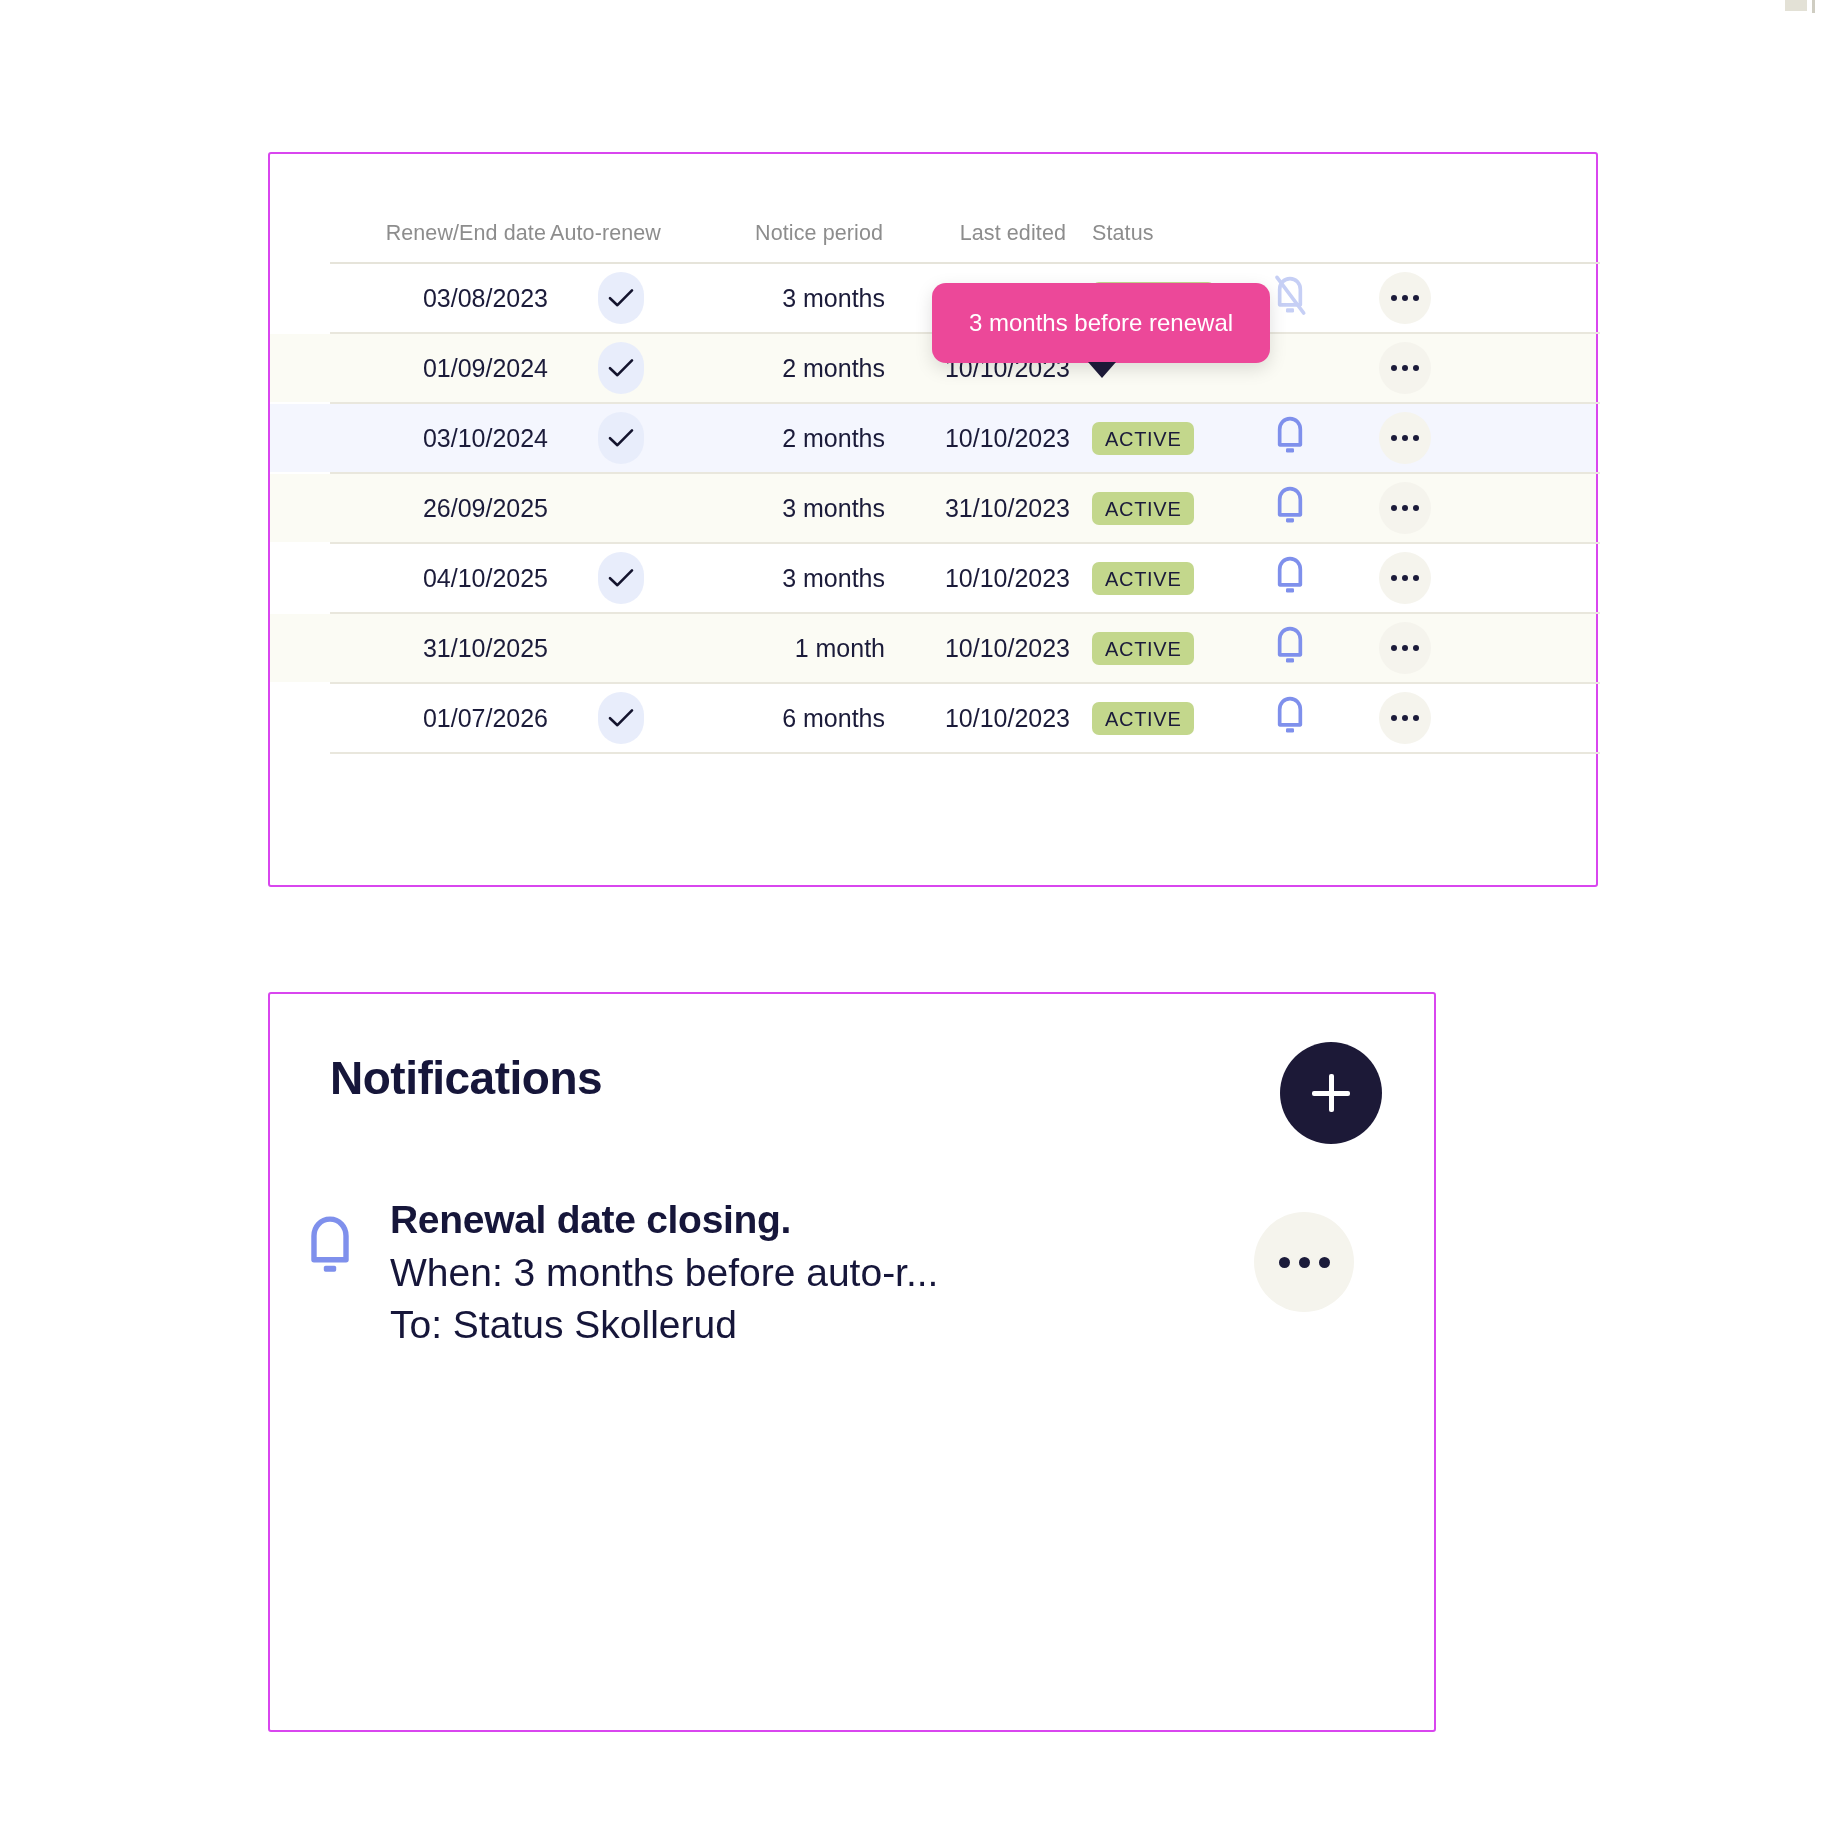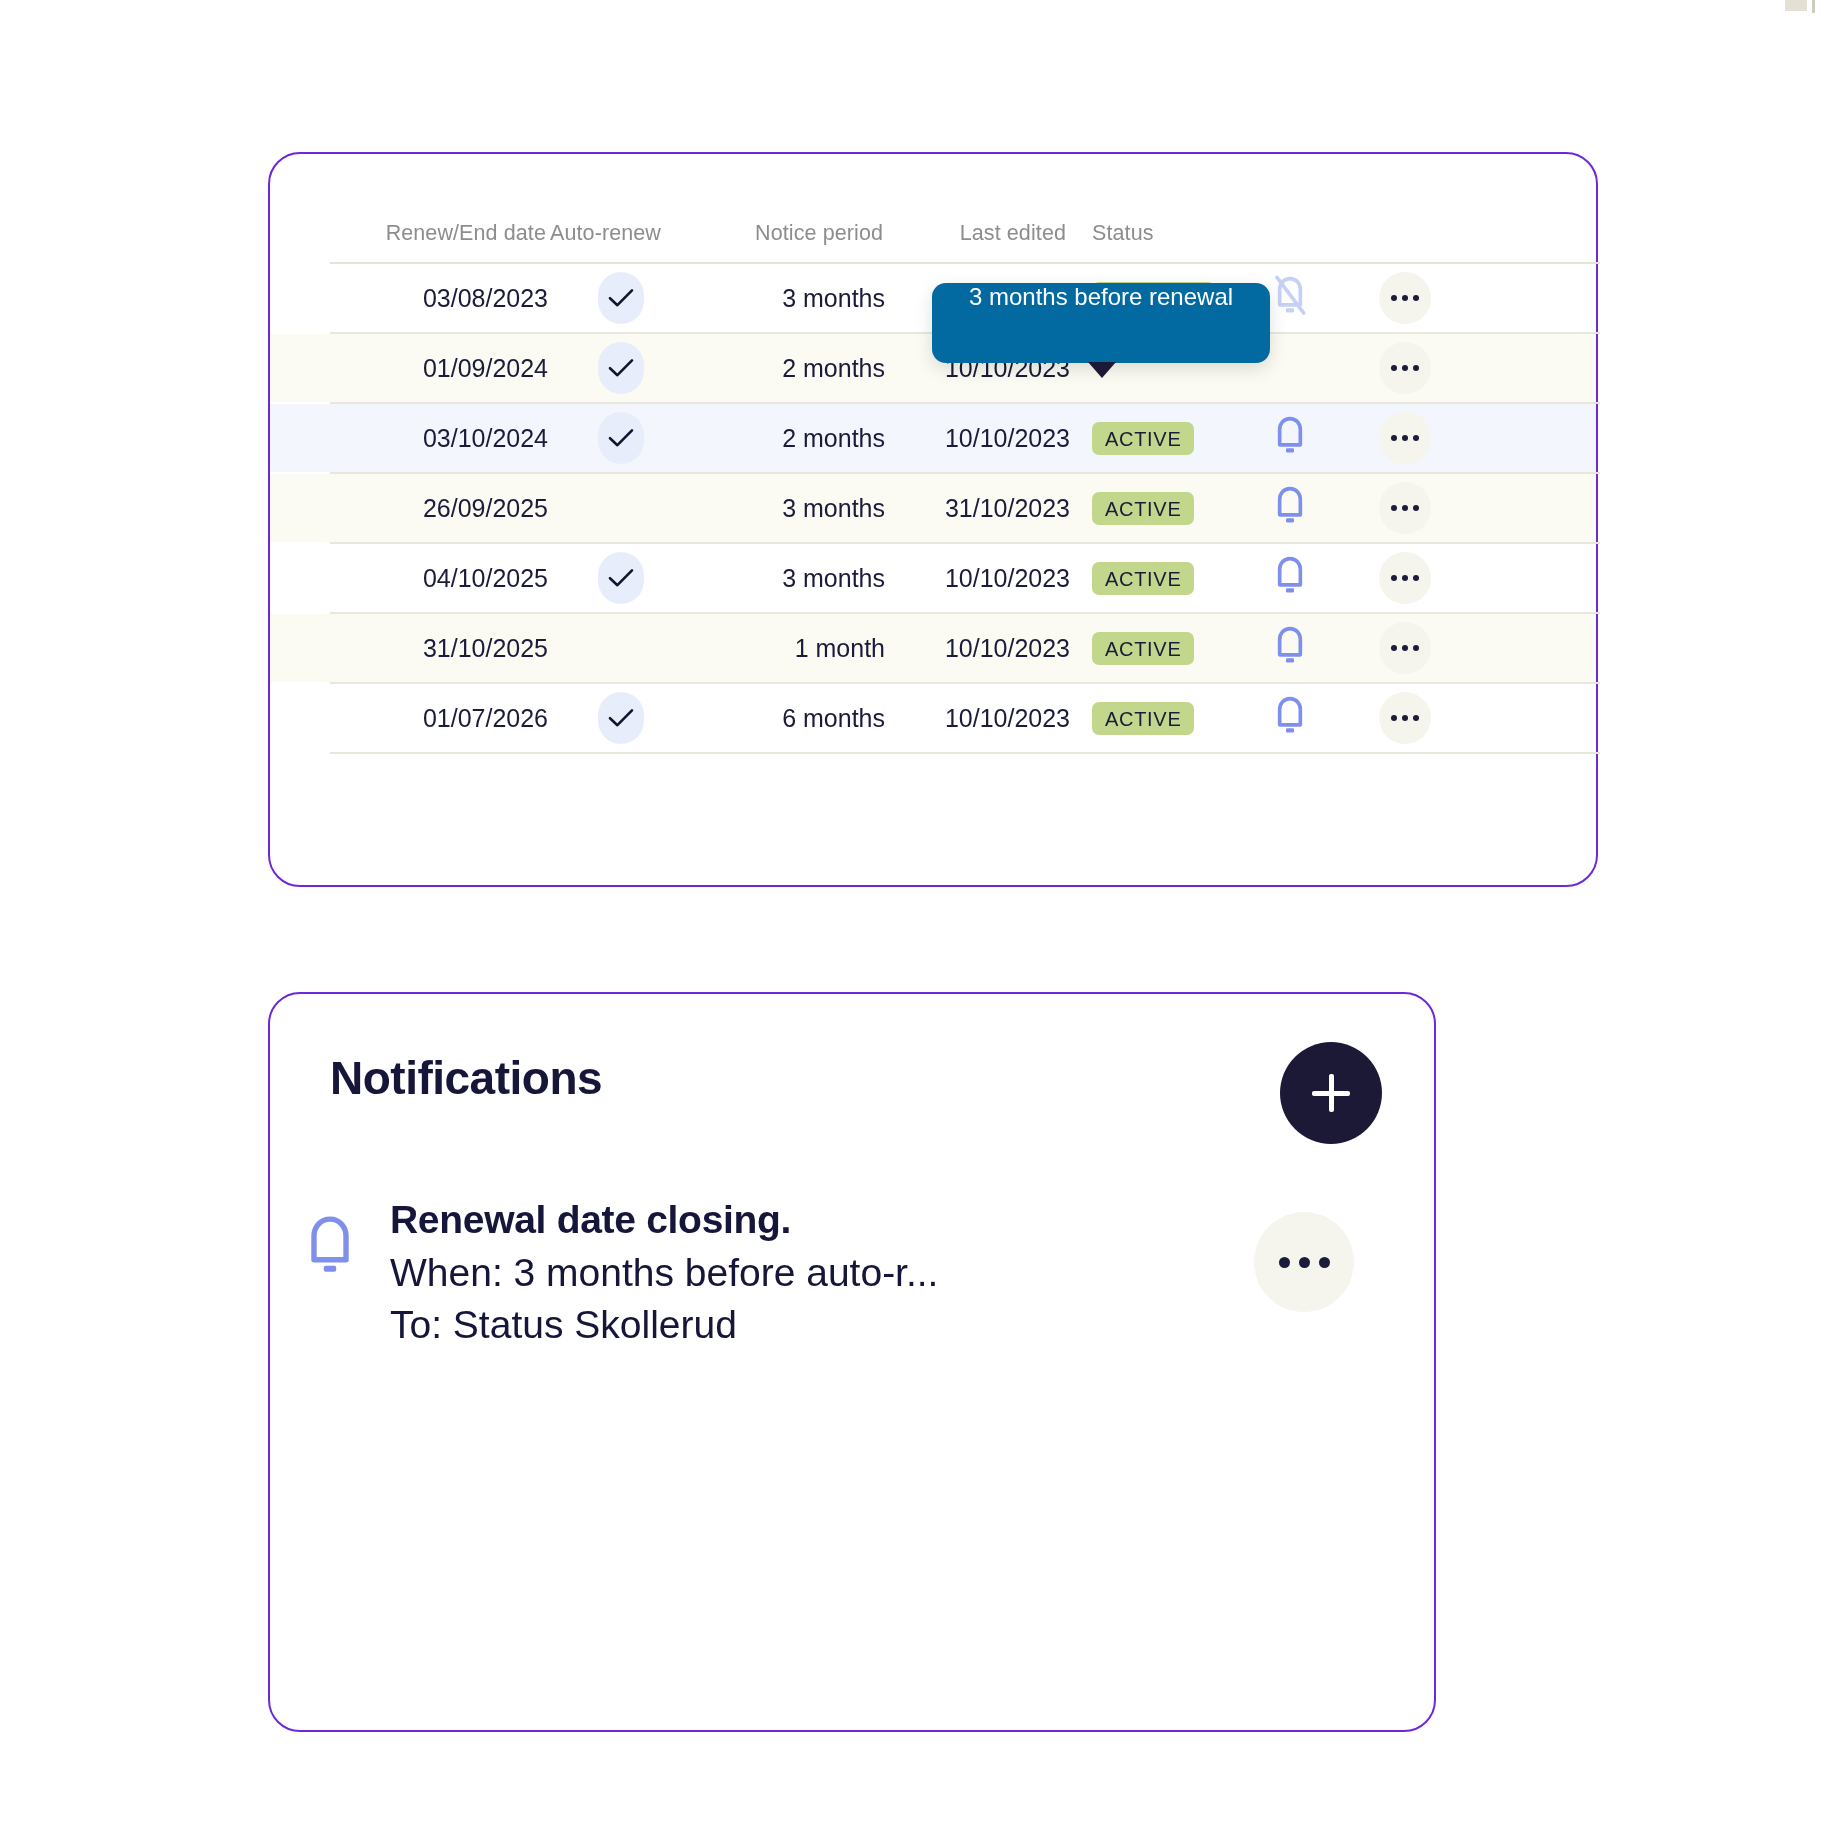--- a/index.html
+++ b/index.html
@@ -30,22 +30,22 @@
     position: absolute;
     top: 0px; left: 1812px;
     width: 3px; height: 13px;
     background: #cfcdc2;
   }
 
   
   .card {
     position: absolute;
     background: #ffffff;
-    border: 2px solid #6d28d9;
-    border-radius: 32px;
+    border: 2px solid #d946ef;
+    border-radius: 3px;
   }
 
   #table-card {
     left: 268px;
     top: 152px;
     width: 1330px;
     height: 735px;
   }
 
   #notifications-card {
@@ -171,24 +171,24 @@
     background: #1b1b3a;
   }
 
   
   .tooltip {
     position: absolute;
     left: 932px;
     top: 283px;
     width: 338px;
     height: 80px;
-    background: #0369a1;
+    background: #ec4899;
     border-radius: 14px;
     display: flex;
-    align-items: flex-start;
+    align-items: center;
     justify-content: center;
     z-index: 50;
     box-shadow: 0 6px 18px rgba(0,0,0,0.13);
   }
   .tooltip-text {
     color: #ffffff;
     font-size: 24px;
     font-weight: 400;
     white-space: nowrap;
   }

